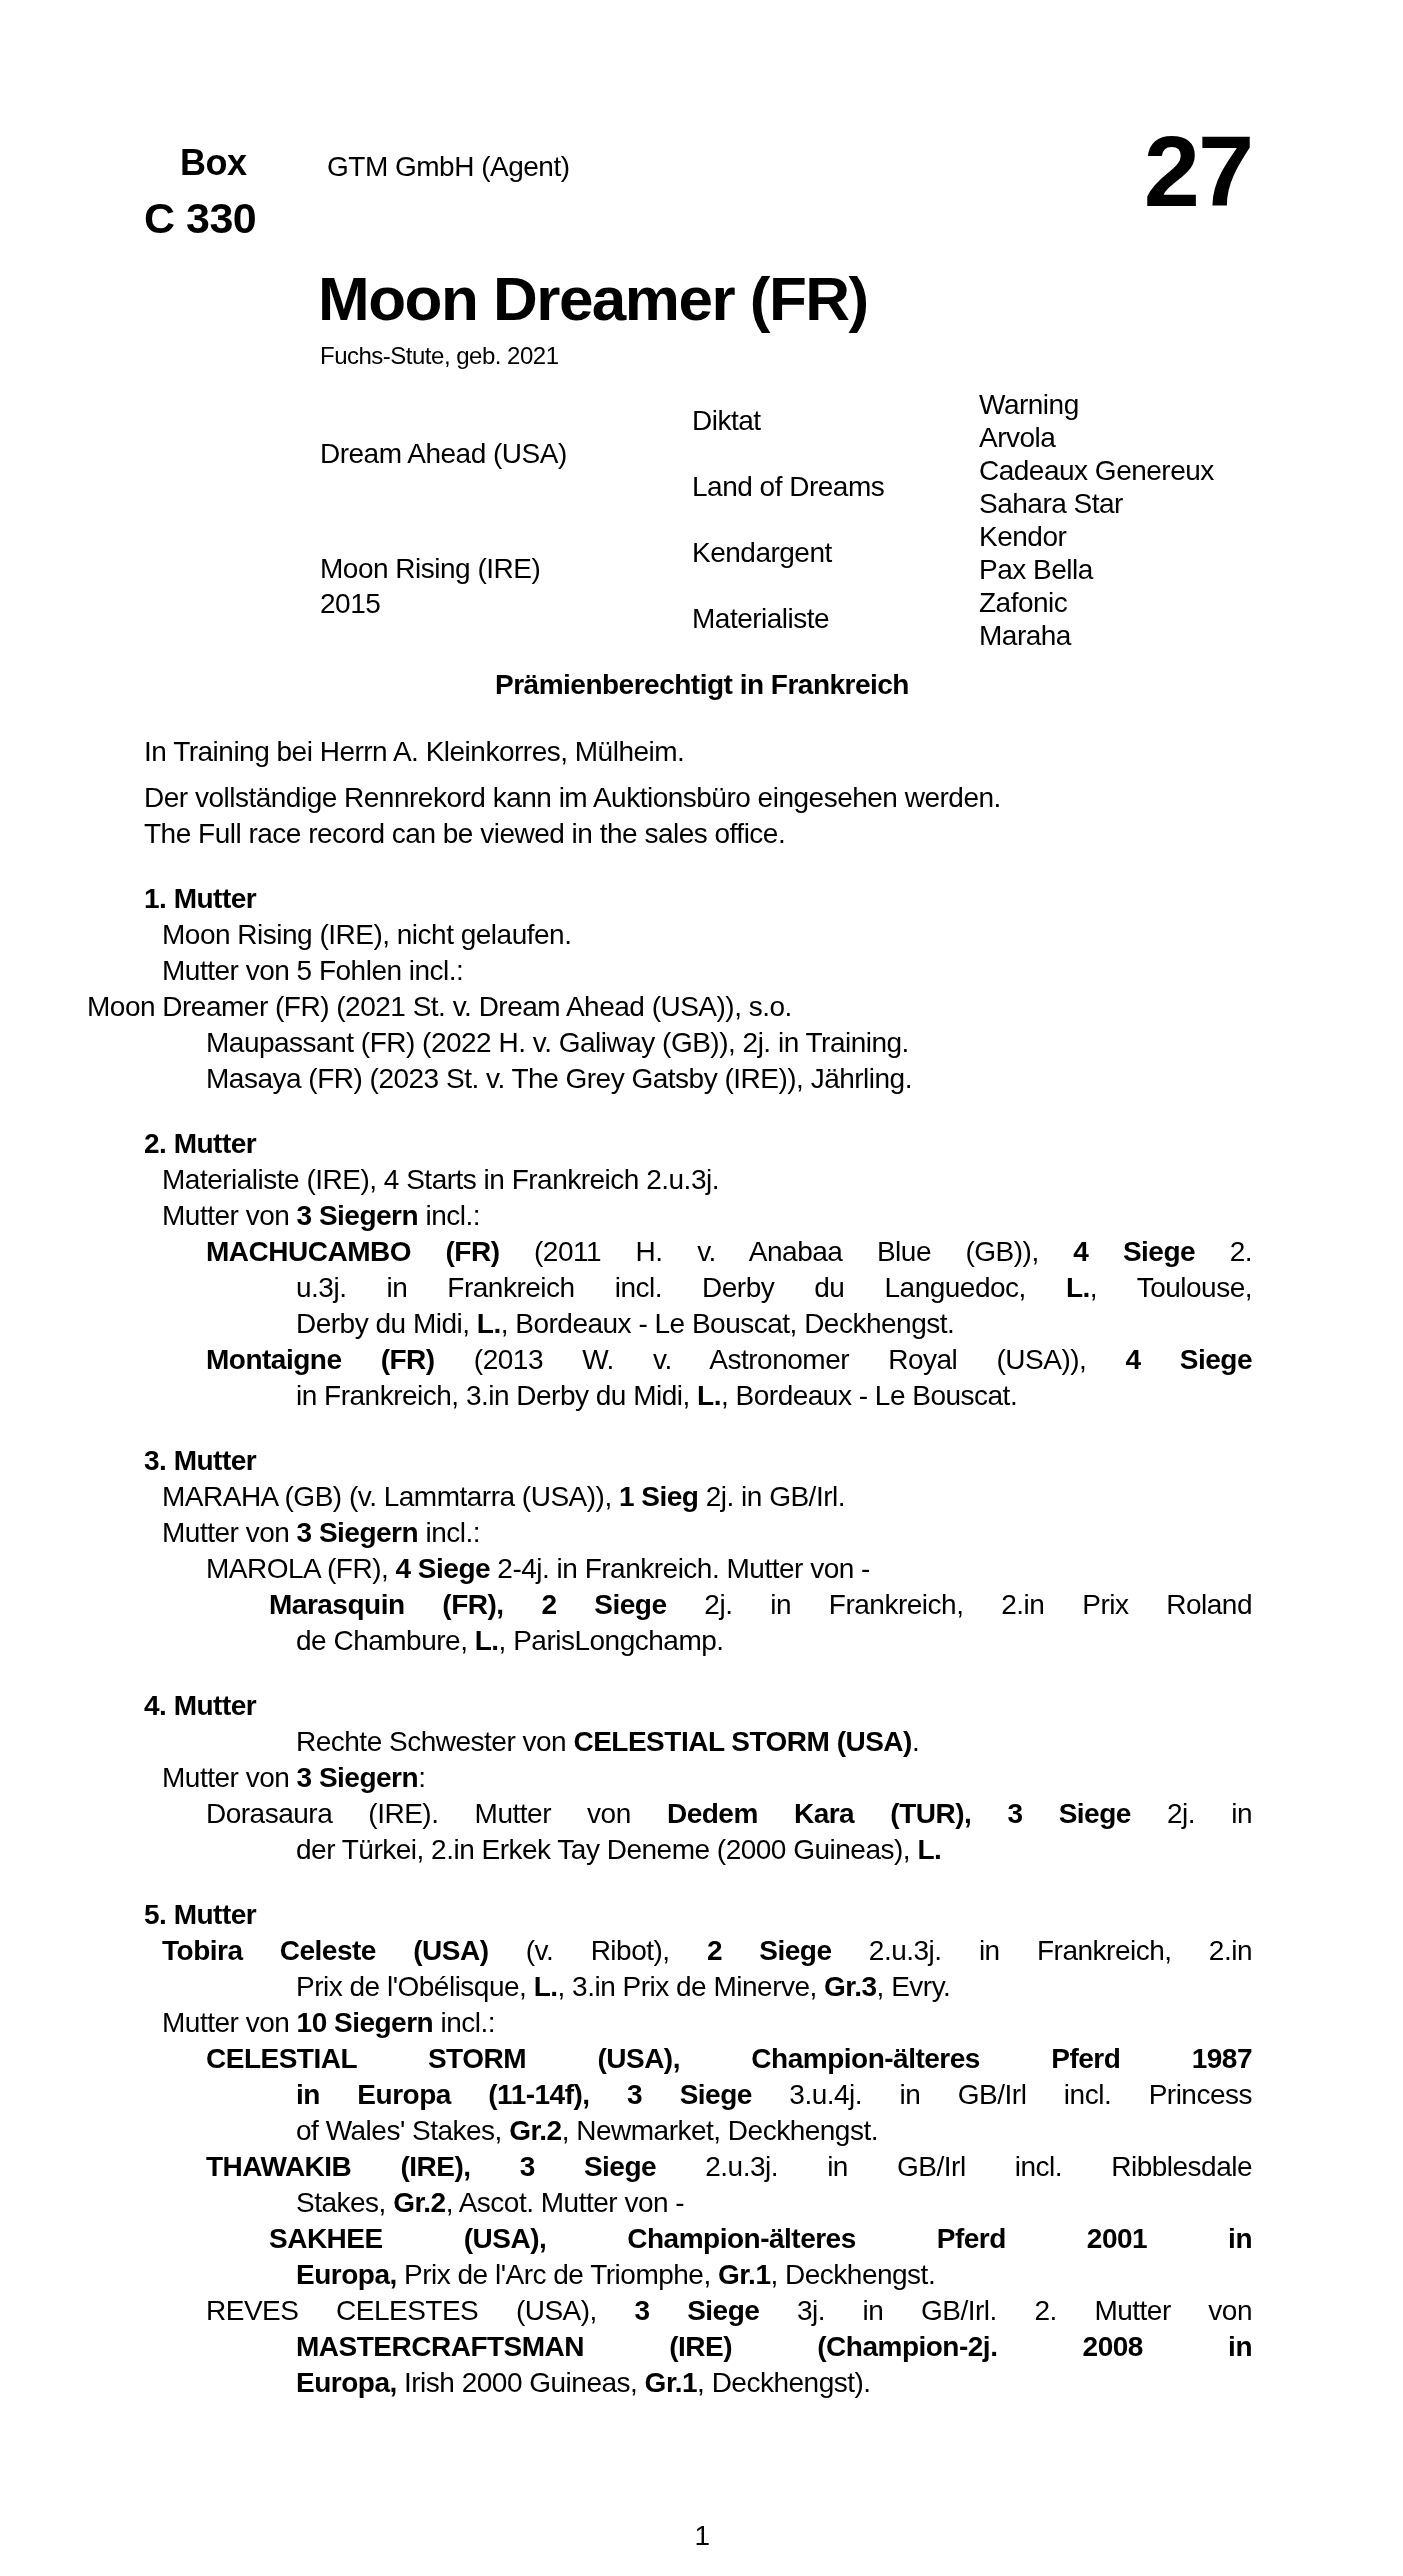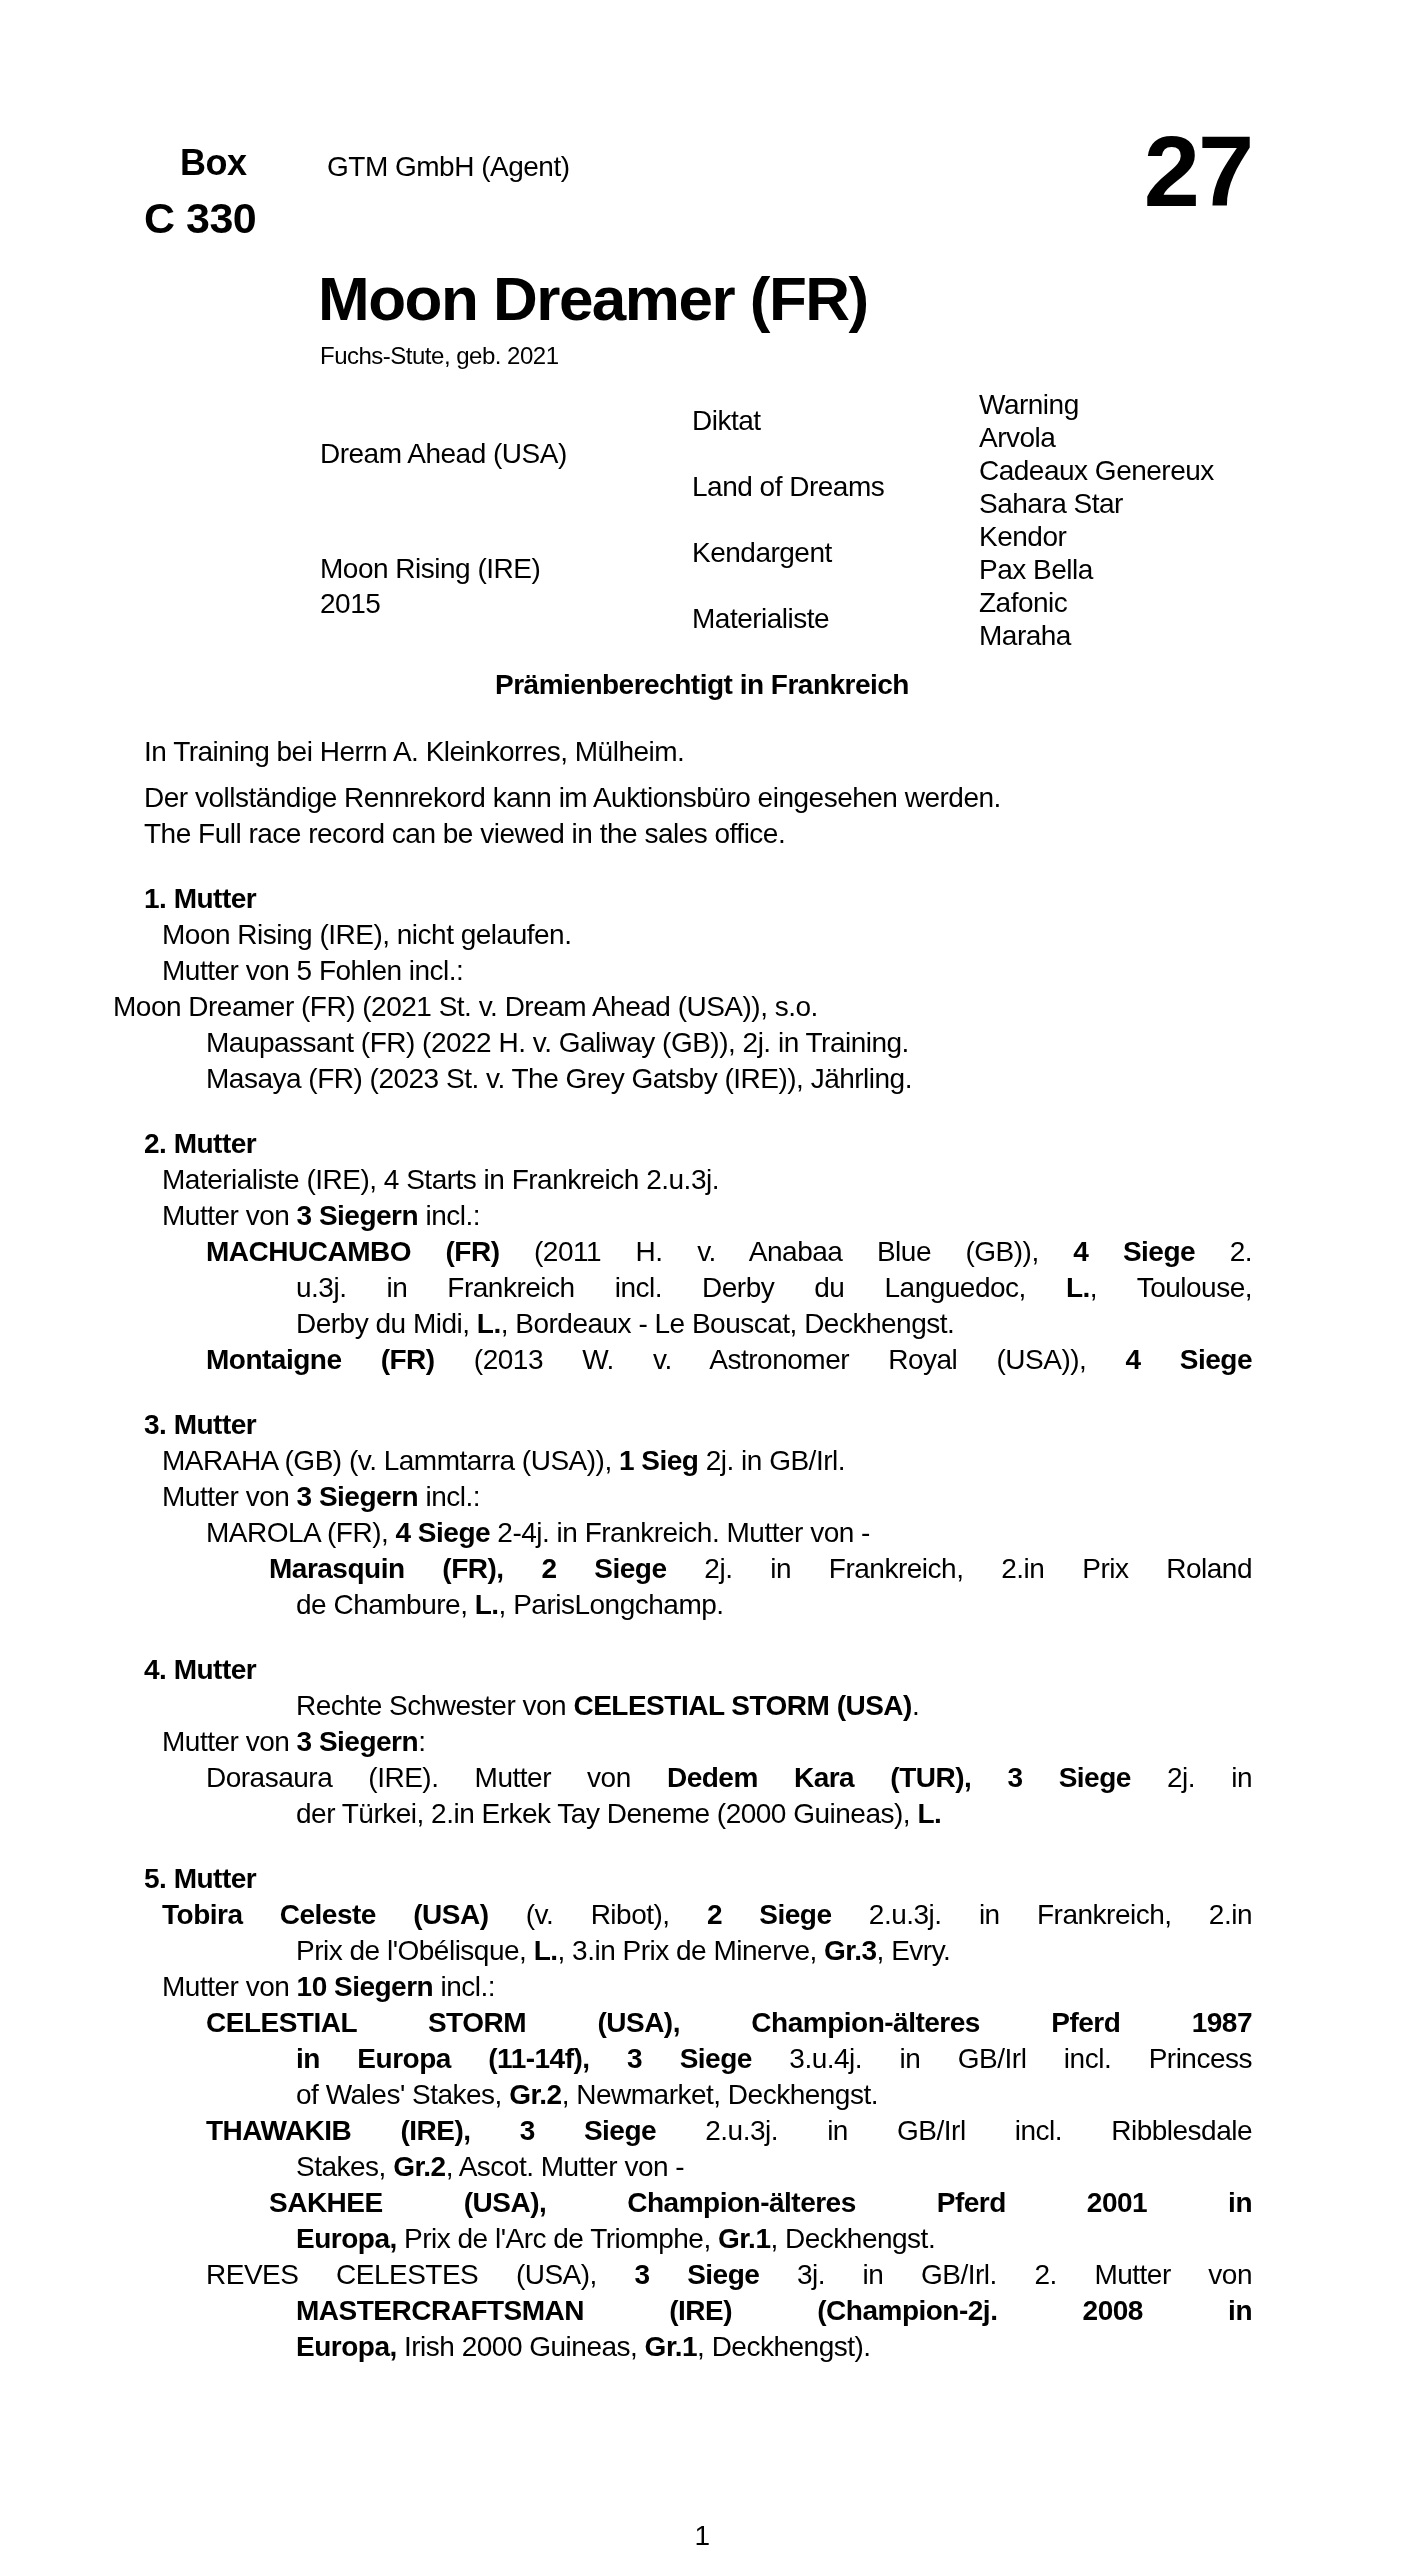--- a/index.html
+++ b/index.html
@@ -113,32 +113,33 @@
   <div class="main-text">
     <div class="line premium-note">Prämienberechtigt in Frankreich</div>
     <div class="line training-note">In Training bei Herrn A. Kleinkorres, Mülheim.</div>
     <div class="line record-de">Der vollständige Rennrekord kann im Auktionsbüro eingesehen werden.</div>
     <div class="line record-en">The Full race record can be viewed in the sales office.</div>
     <div id="sections">
         <div class="section">
           <div class="heading">1. Mutter</div>
           <div class="line" style="margin-left: 162px; width: 1090px;"><span>Moon Rising (IRE), nicht gelaufen.</span></div>
           <div class="line" style="margin-left: 162px; width: 1090px;"><span>Mutter von 5 Fohlen incl.:</span></div>
-          <div class="line" style="margin-left: 113px; width: 1046px;"><span>Moon Dreamer (FR) (2021 St. v. Dream Ahead (USA)), s.o.</span></div>
+          <div class="line" style="margin-left: 87px; width: 1046px;"><span>Moon Dreamer (FR) (2021 St. v. Dream Ahead (USA)), s.o.</span></div>
           <div class="line" style="margin-left: 206px; width: 1046px;"><span>Maupassant (FR) (2022 H. v. Galiway (GB)), 2j. in Training.</span></div>
           <div class="line" style="margin-left: 206px; width: 1046px;"><span>Masaya (FR) (2023 St. v. The Grey Gatsby (IRE)), Jährling.</span></div>
         </div>
         <div class="section">
           <div class="heading">2. Mutter</div>
           <div class="line" style="margin-left: 162px; width: 1090px;"><span>Materialiste (IRE), 4 Starts in Frankreich 2.u.3j.</span></div>
           <div class="line" style="margin-left: 162px; width: 1090px;"><span>Mutter von </span><span class="b">3 Siegern</span><span> incl.:</span></div>
           <div class="line stretch" style="margin-left: 206px; width: 1046px;"><span class="b">MACHUCAMBO (FR)</span><span> (2011 H. v. Anabaa Blue (GB)), </span><span class="b">4 Siege</span><span> 2.</span></div>
           <div class="line stretch" style="margin-left: 296px; width: 956px;"><span>u.3j. in Frankreich incl. Derby du Languedoc, </span><span class="b">L.</span><span>, Toulouse,</span></div>
           <div class="line" style="margin-left: 296px; width: 956px;"><span>Derby du Midi, </span><span class="b">L.</span><span>, Bordeaux - Le Bouscat, Deckhengst.</span></div>
           <div class="line stretch" style="margin-left: 206px; width: 1046px;"><span class="b">Montaigne (FR)</span><span> (2013 W. v. Astronomer Royal (USA)), </span><span class="b">4 Siege</span></div>
+          <div class="line" style="margin-left: 296px; width: 956px;"><span>in Frankreich, 3.in Derby du Midi, </span><span class="b">L.</span><span>, Bordeaux - Le Bouscat.</span></div>
         </div>
         <div class="section">
           <div class="heading">3. Mutter</div>
           <div class="line" style="margin-left: 162px; width: 1090px;"><span>MARAHA (GB) (v. Lammtarra (USA)), </span><span class="b">1 Sieg</span><span> 2j. in GB/Irl.</span></div>
           <div class="line" style="margin-left: 162px; width: 1090px;"><span>Mutter von </span><span class="b">3 Siegern</span><span> incl.:</span></div>
           <div class="line" style="margin-left: 206px; width: 1046px;"><span>MAROLA (FR), </span><span class="b">4 Siege</span><span> 2-4j. in Frankreich. Mutter von -</span></div>
           <div class="line stretch" style="margin-left: 269px; width: 983px;"><span class="b">Marasquin (FR), 2 Siege</span><span> 2j. in Frankreich, 2.in Prix Roland</span></div>
           <div class="line" style="margin-left: 296px; width: 956px;"><span>de Chambure, </span><span class="b">L.</span><span>, ParisLongchamp.</span></div>
         </div>
         <div class="section">

